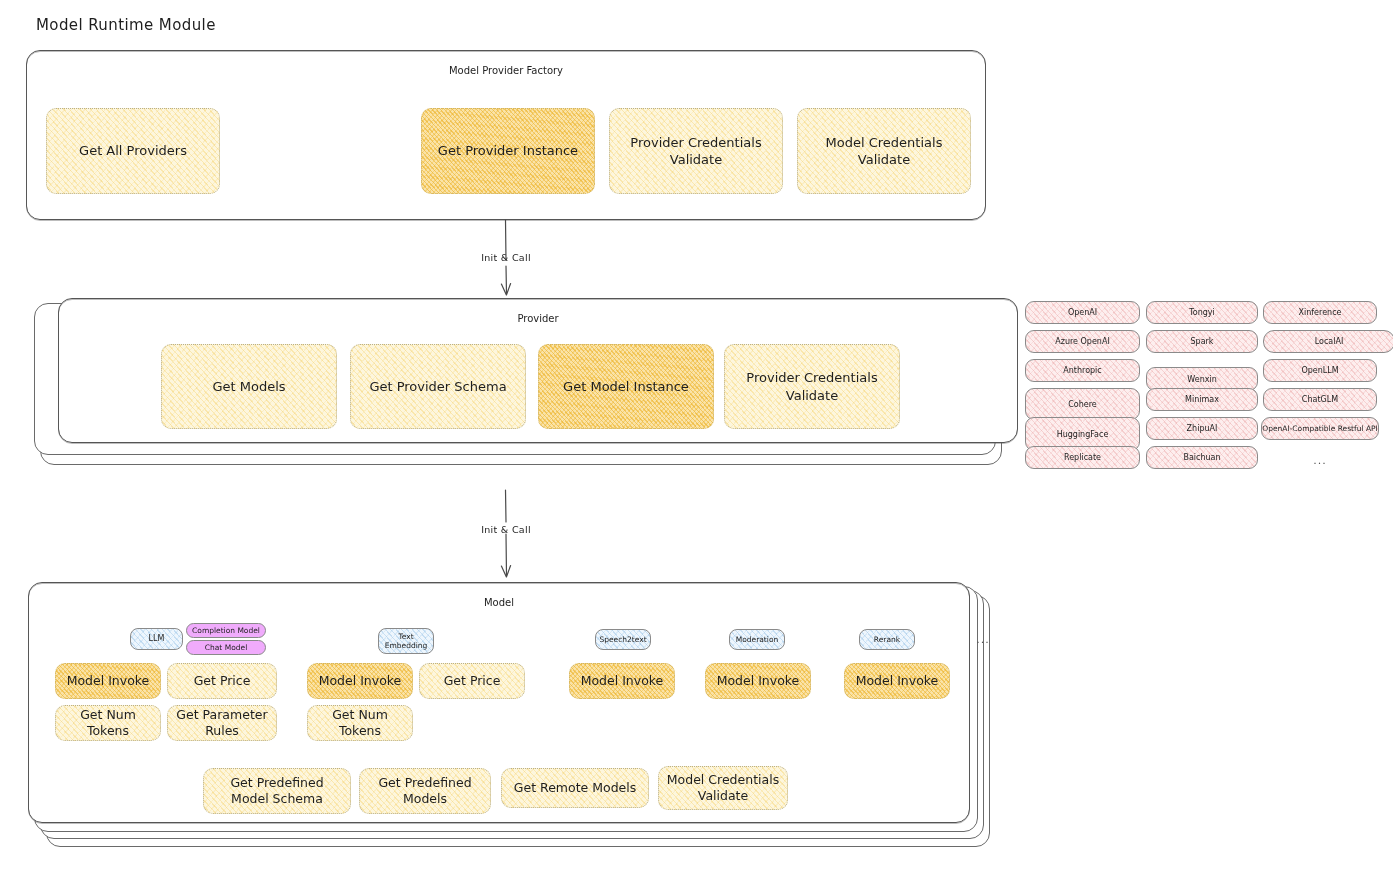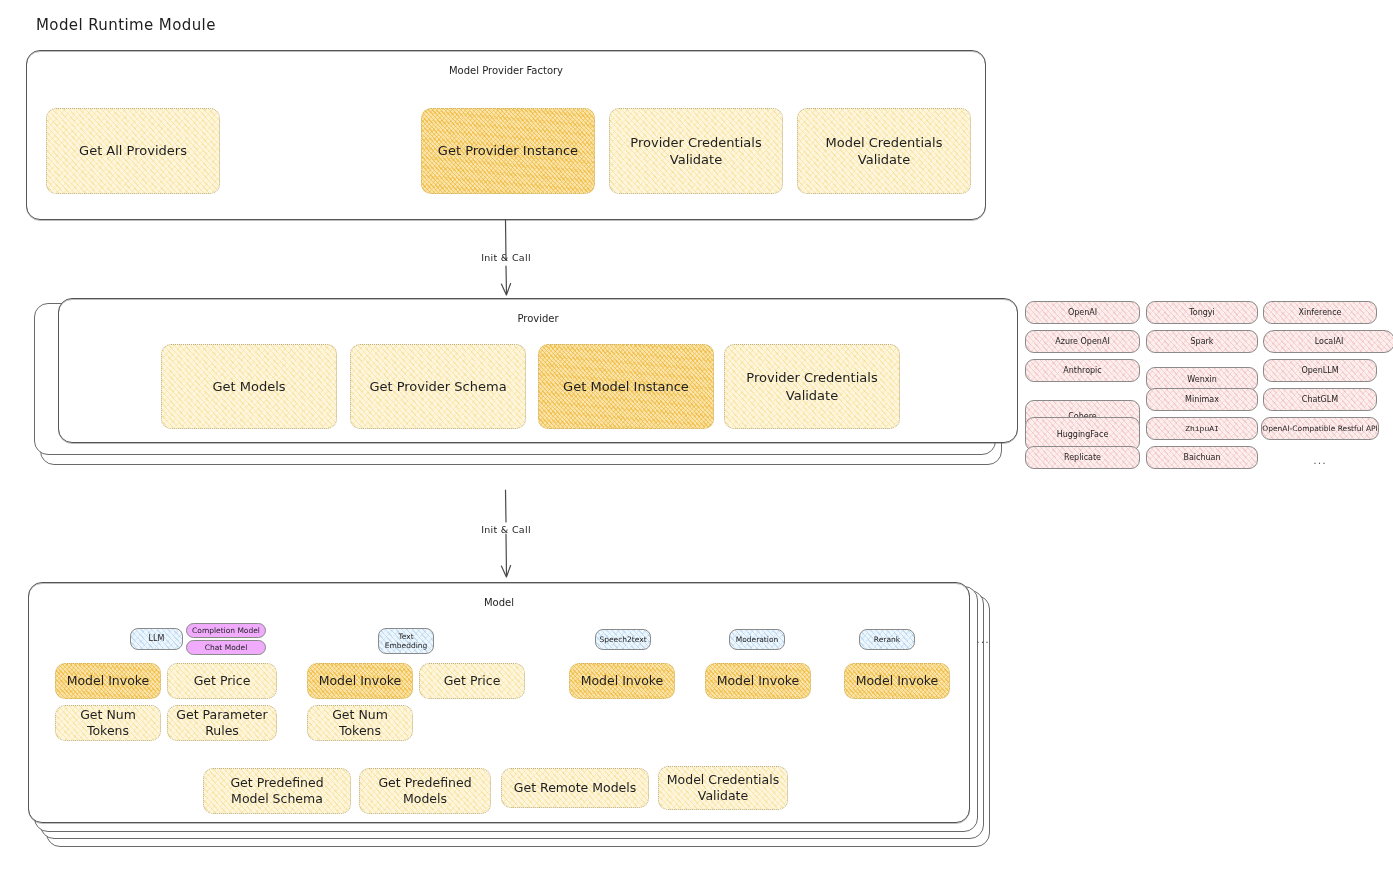--- a/index.html
+++ b/index.html
@@ -135,29 +135,29 @@
     <div class="mbox big" style="left:291px; top:45px; width:176px; height:85px;">Get Provider Schema</div>
     <div class="mbox big hl" style="left:479px; top:45px; width:176px; height:85px;">Get Model Instance</div>
     <div class="mbox big" style="left:665px; top:45px; width:176px; height:85px;">Provider Credentials Validate</div>
   </div>
 
   <div>
 
     <div class="chip" style="left:1025px; top:301px; width:115px; height:23px;">OpenAI</div>
     <div class="chip" style="left:1025px; top:330px; width:115px; height:23px;">Azure OpenAI</div>
     <div class="chip" style="left:1025px; top:359px; width:115px; height:23px;">Anthropic</div>
-    <div class="chip" style="left:1025px; top:388px; width:115px; height:32px;margin-top:12px;">Cohere</div>
+    <div class="chip" style="left:1025px; top:388px; width:115px; height:32px;">Cohere</div>
     <div class="chip" style="left:1025px; top:417px; width:115px; height:34px;">HuggingFace</div>
     <div class="chip" style="left:1025px; top:446px; width:115px; height:23px;">Replicate</div>
 
     <div class="chip" style="left:1146px; top:301px; width:112px; height:23px;">Tongyi</div>
     <div class="chip" style="left:1146px; top:330px; width:112px; height:23px;">Spark</div>
     <div class="chip" style="left:1146px; top:359px; width:112px; height:24px;margin-top:8px;">Wenxin</div>
     <div class="chip" style="left:1146px; top:388px; width:112px; height:23px;">Minimax</div>
-    <div class="chip" style="left:1146px; top:417px; width:112px; height:23px;font-family:Liberation Mono, monospace;">ZhipuAI</div>
+    <div class="chip" style="left:1146px; top:417px; width:112px; height:23px;">ZhipuAI</div>
     <div class="chip" style="left:1146px; top:446px; width:112px; height:23px;">Baichuan</div>
 
     <div class="chip" style="left:1263px; top:301px; width:114px; height:23px;">Xinference</div>
     <div class="chip" style="left:1263px; top:330px; width:132px; height:23px;border-radius:11px;">LocalAI</div>
     <div class="chip" style="left:1263px; top:359px; width:114px; height:23px;">OpenLLM</div>
     <div class="chip" style="left:1263px; top:388px; width:114px; height:23px;">ChatGLM</div>
     <div class="chip" style="left:1261px; top:417px; width:118px; height:23px; font-size:7.5px;">OpenAI-Compatible Restful API</div>
     <div class="ellipsis" style="left:1263px; top:452px; width:114px; height:16px;">...</div>
   </div>
 

